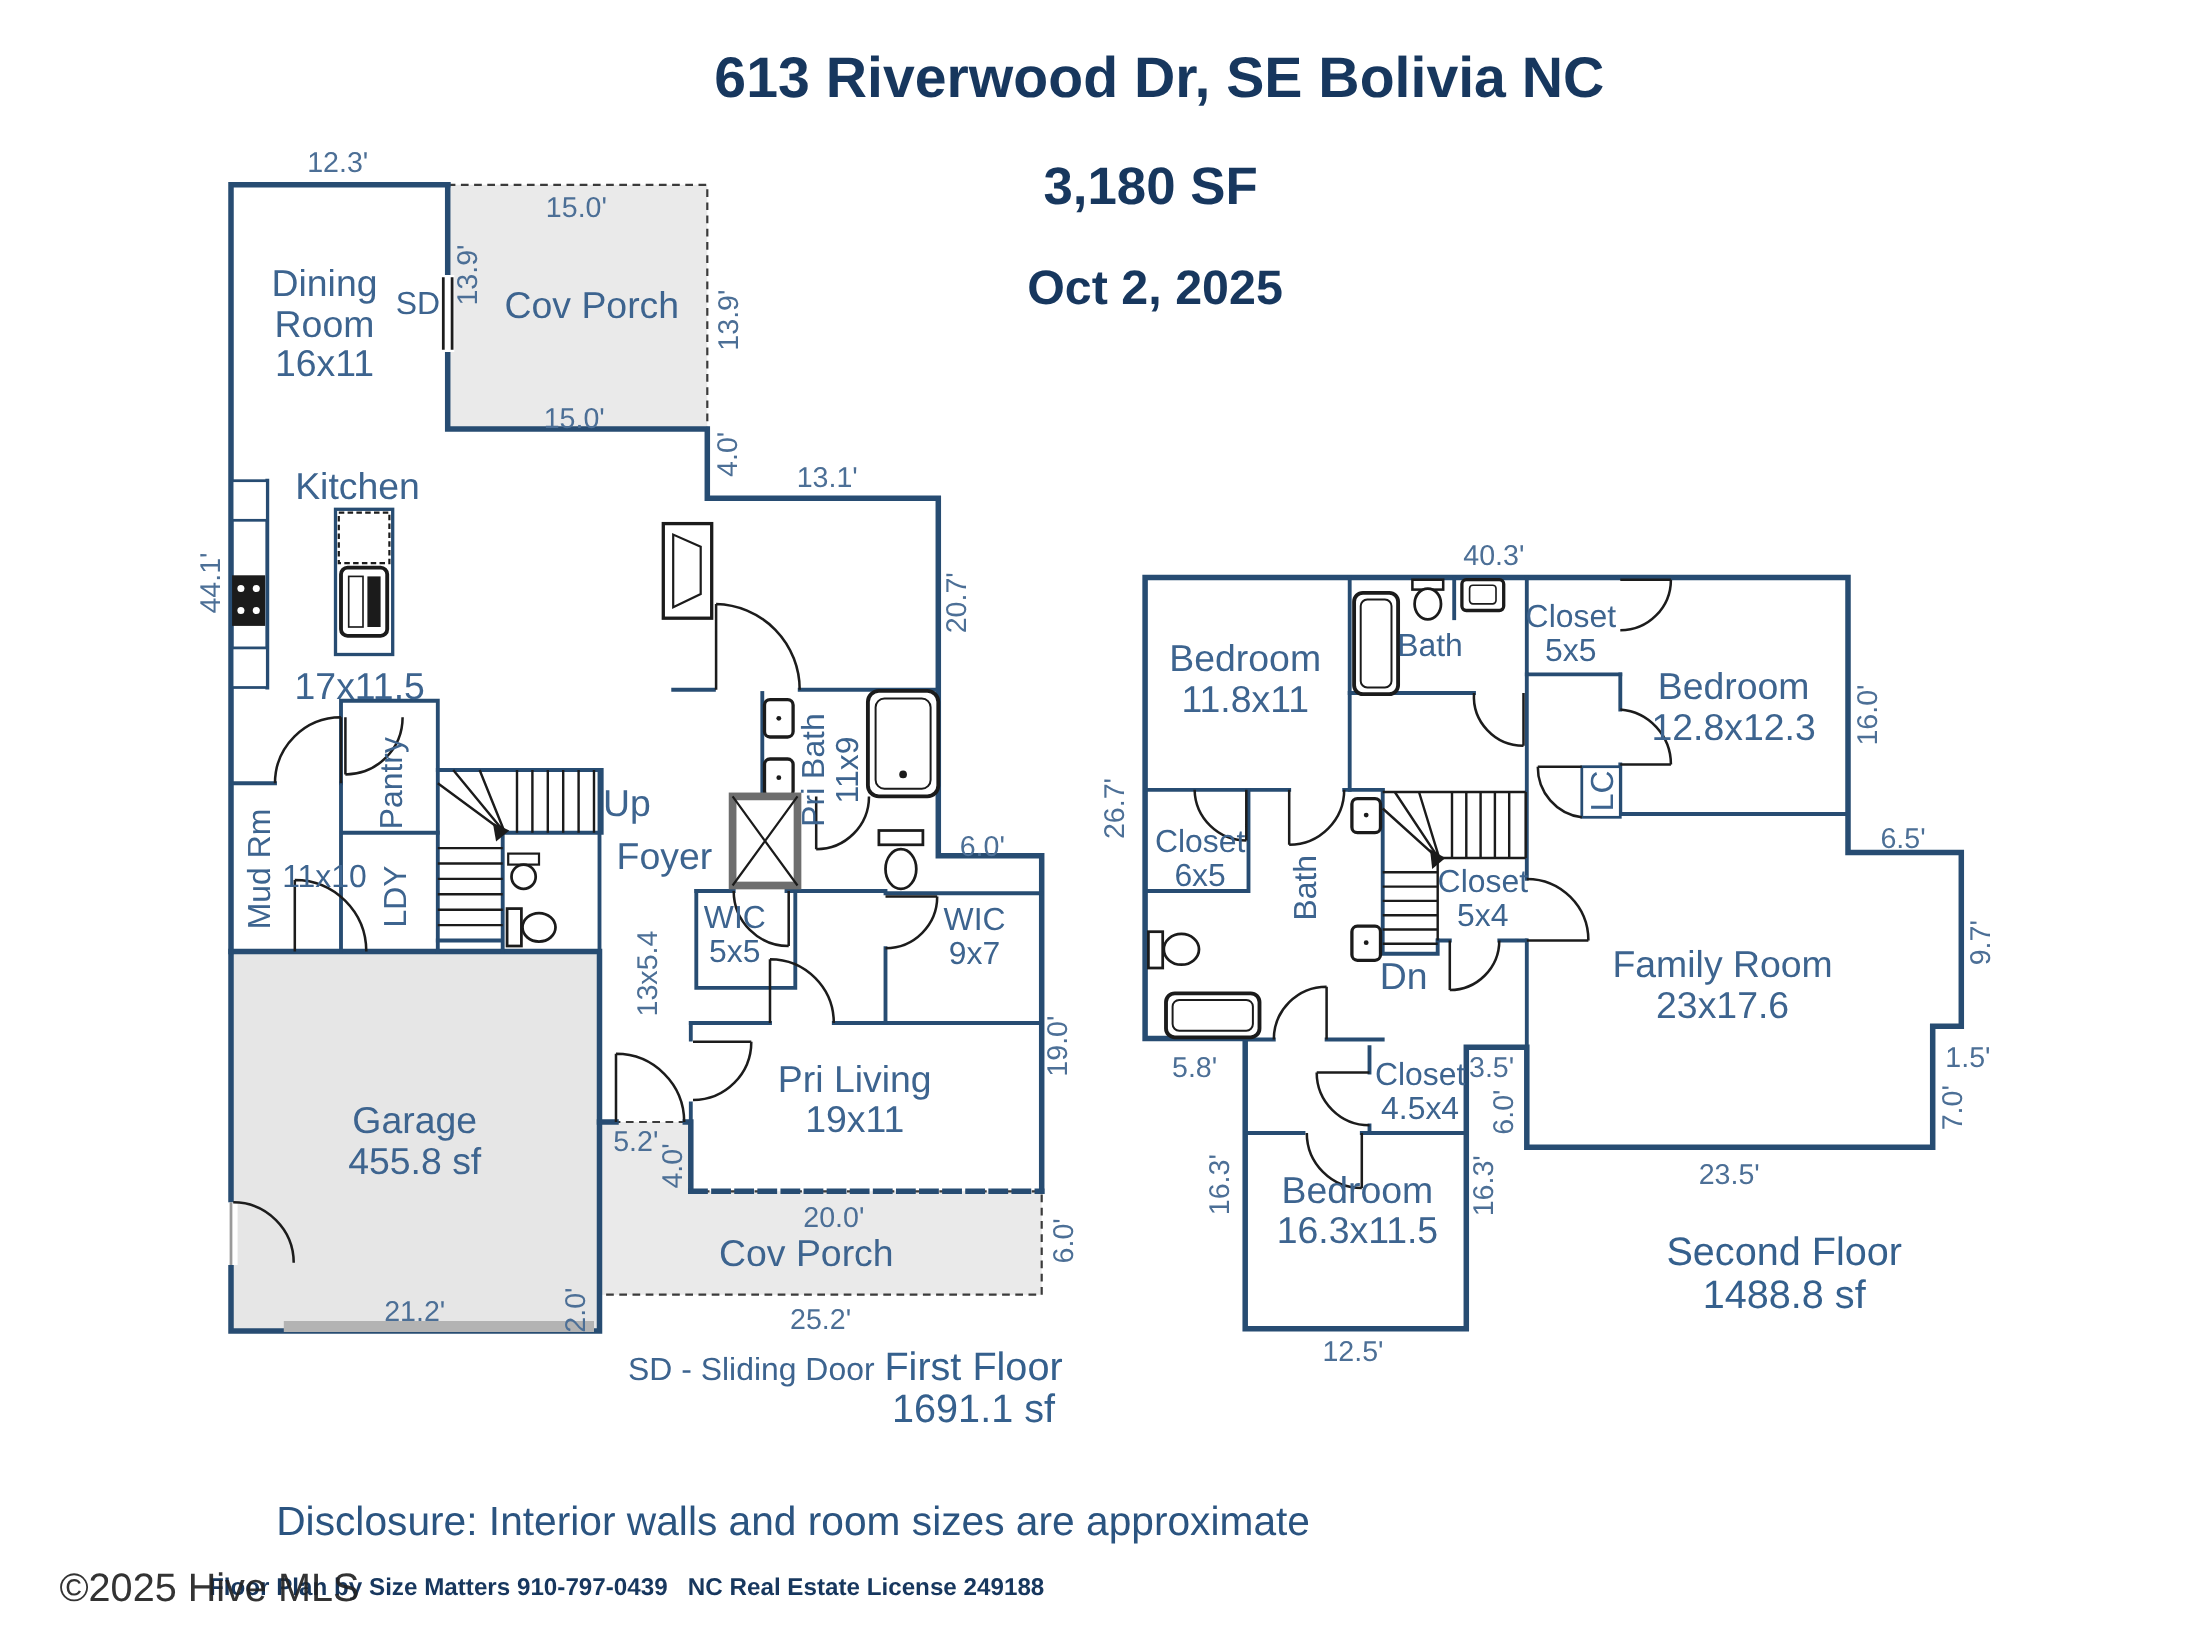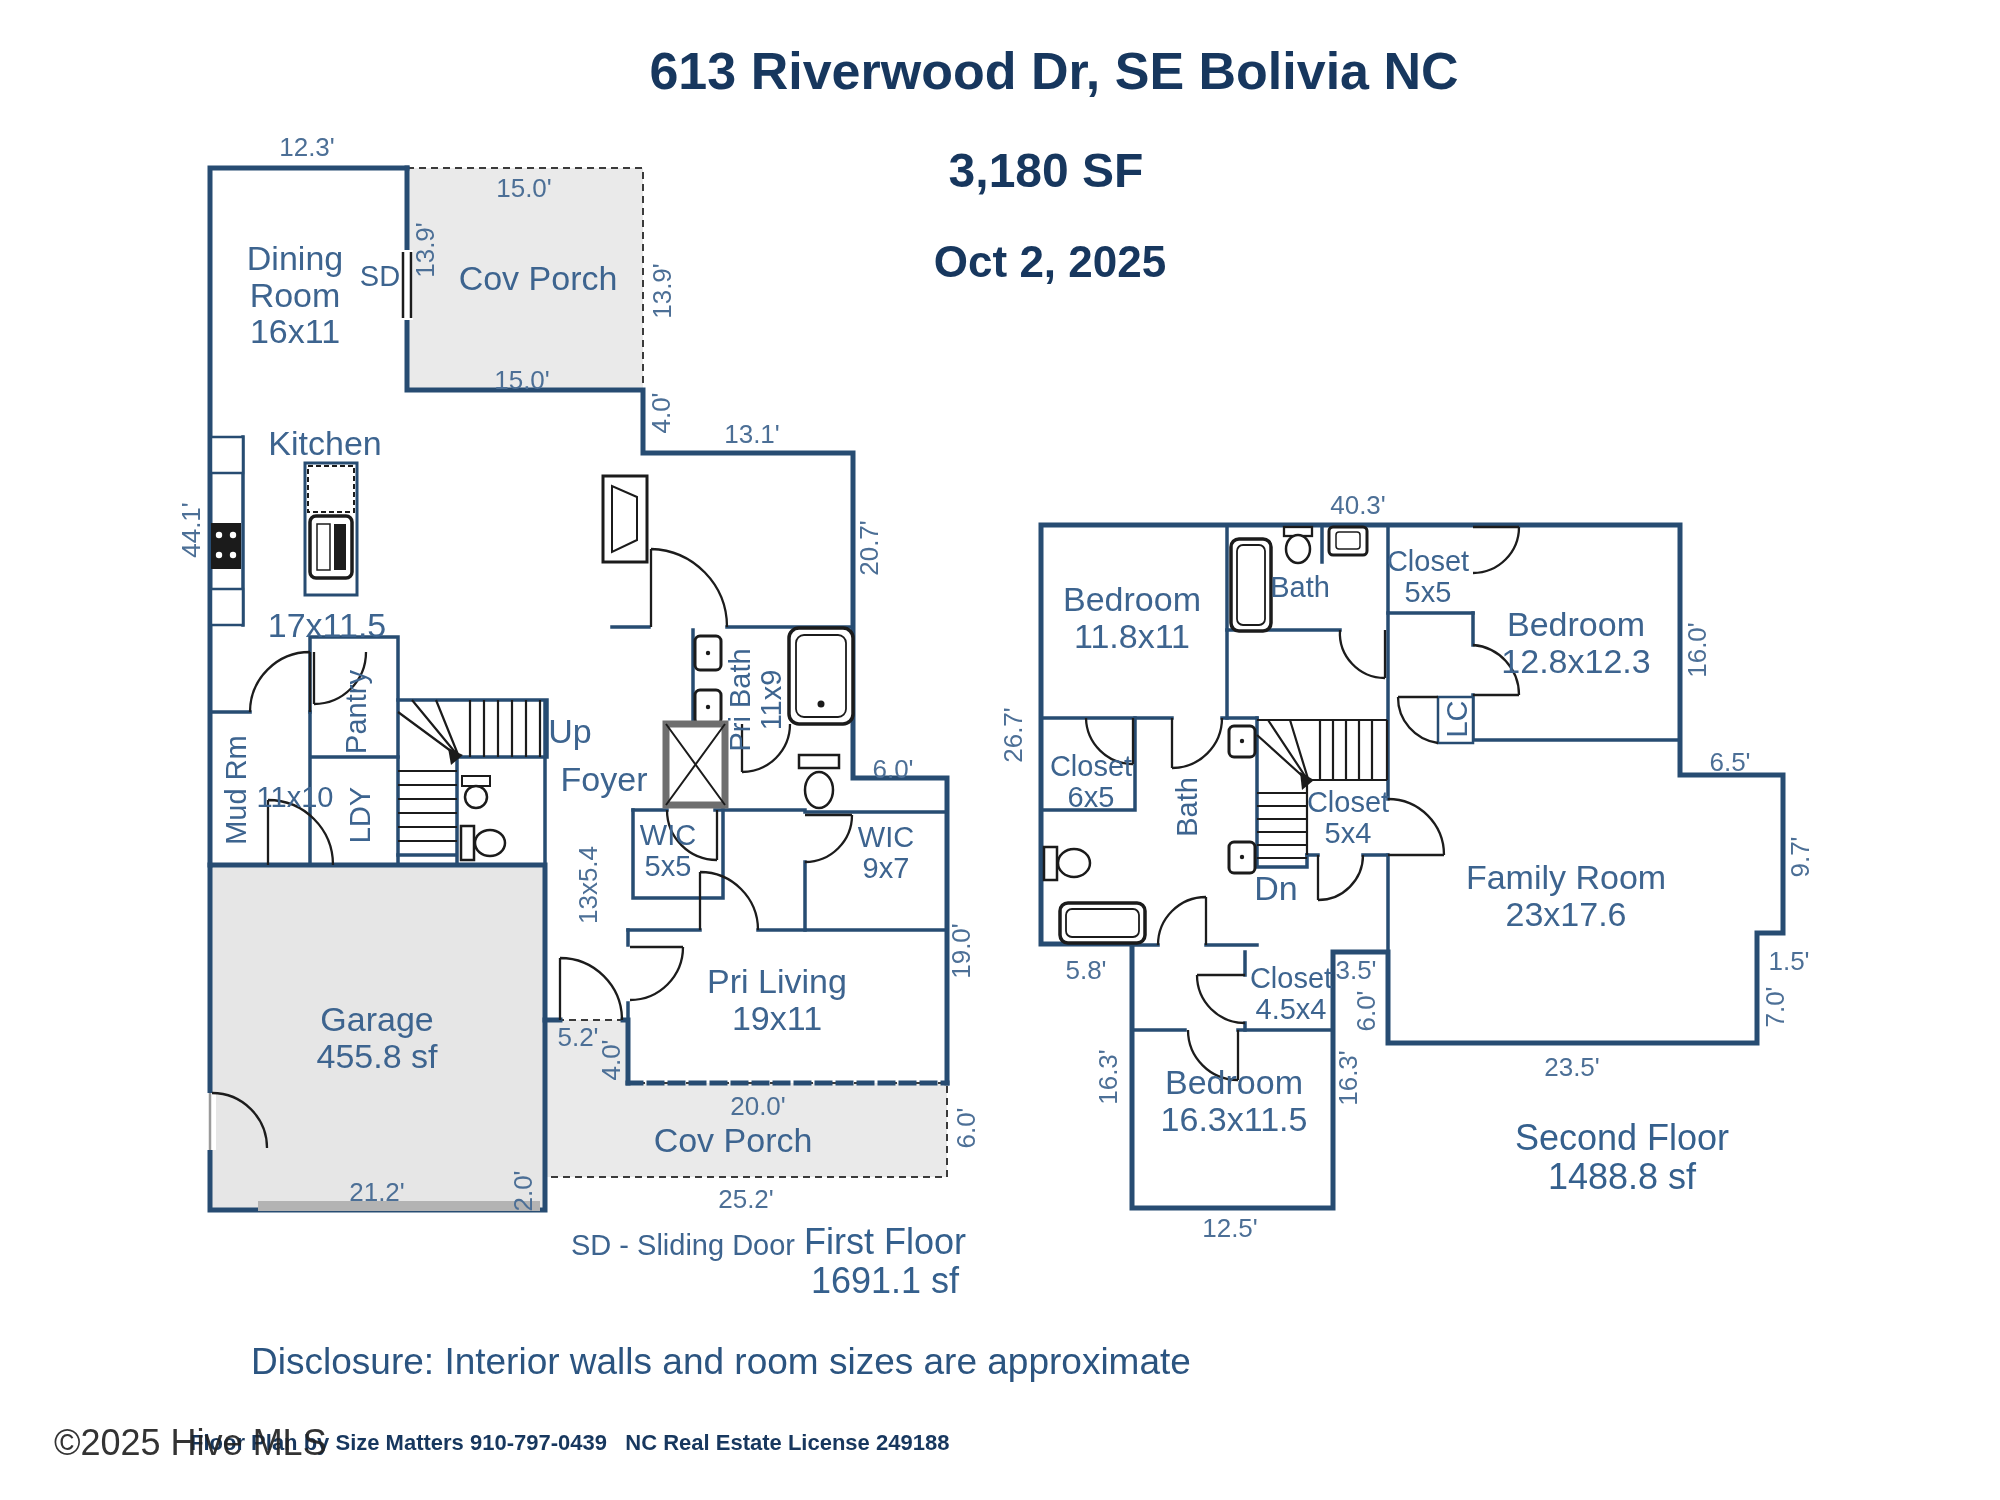--- a/index.html
+++ b/index.html
@@ -9,21 +9,21 @@
   .lbl{position:absolute;transform:translate(-50%,-50%);white-space:pre-line;text-align:center;
        line-height:1.08;color:#3D648F;font-size:34px;}
   .v{transform:translate(-50%,-50%) rotate(-90deg);}
   .dim{color:#4C6F96;font-size:26px;line-height:1;}
   .small{font-size:29px;}
   .floorname{font-size:36px;color:#35608D;}
   .hdr{position:absolute;transform:translate(-50%,-50%);color:#17375E;font-weight:bold;white-space:nowrap;}
   .title{font-size:52px;}
   .area{font-size:48px;}
   .date{font-size:44px;}
-  .disclosure{position:absolute;transform:translate(-50%,-50%);color:#2B5480;font-size:37px;white-space:nowrap;}
+  .disclosure{position:absolute;transform:translate(-50%,-50%);color:#2B5480;font-size:37px;white-space:nowrap;margin-top:21px;}
   .credit{position:absolute;transform:translate(0,-50%);color:#17375E;font-weight:bold;font-size:22px;white-space:pre;}
   .watermark{position:absolute;transform:translate(0,-50%);color:#222;font-size:36px;white-space:nowrap;opacity:.92;margin-left:48px;}
 </style>
 </head>
 <body>
 
 <div class="stage">
 
 <svg width="2000" height="1500" viewBox="0 0 2000 1500">
 

